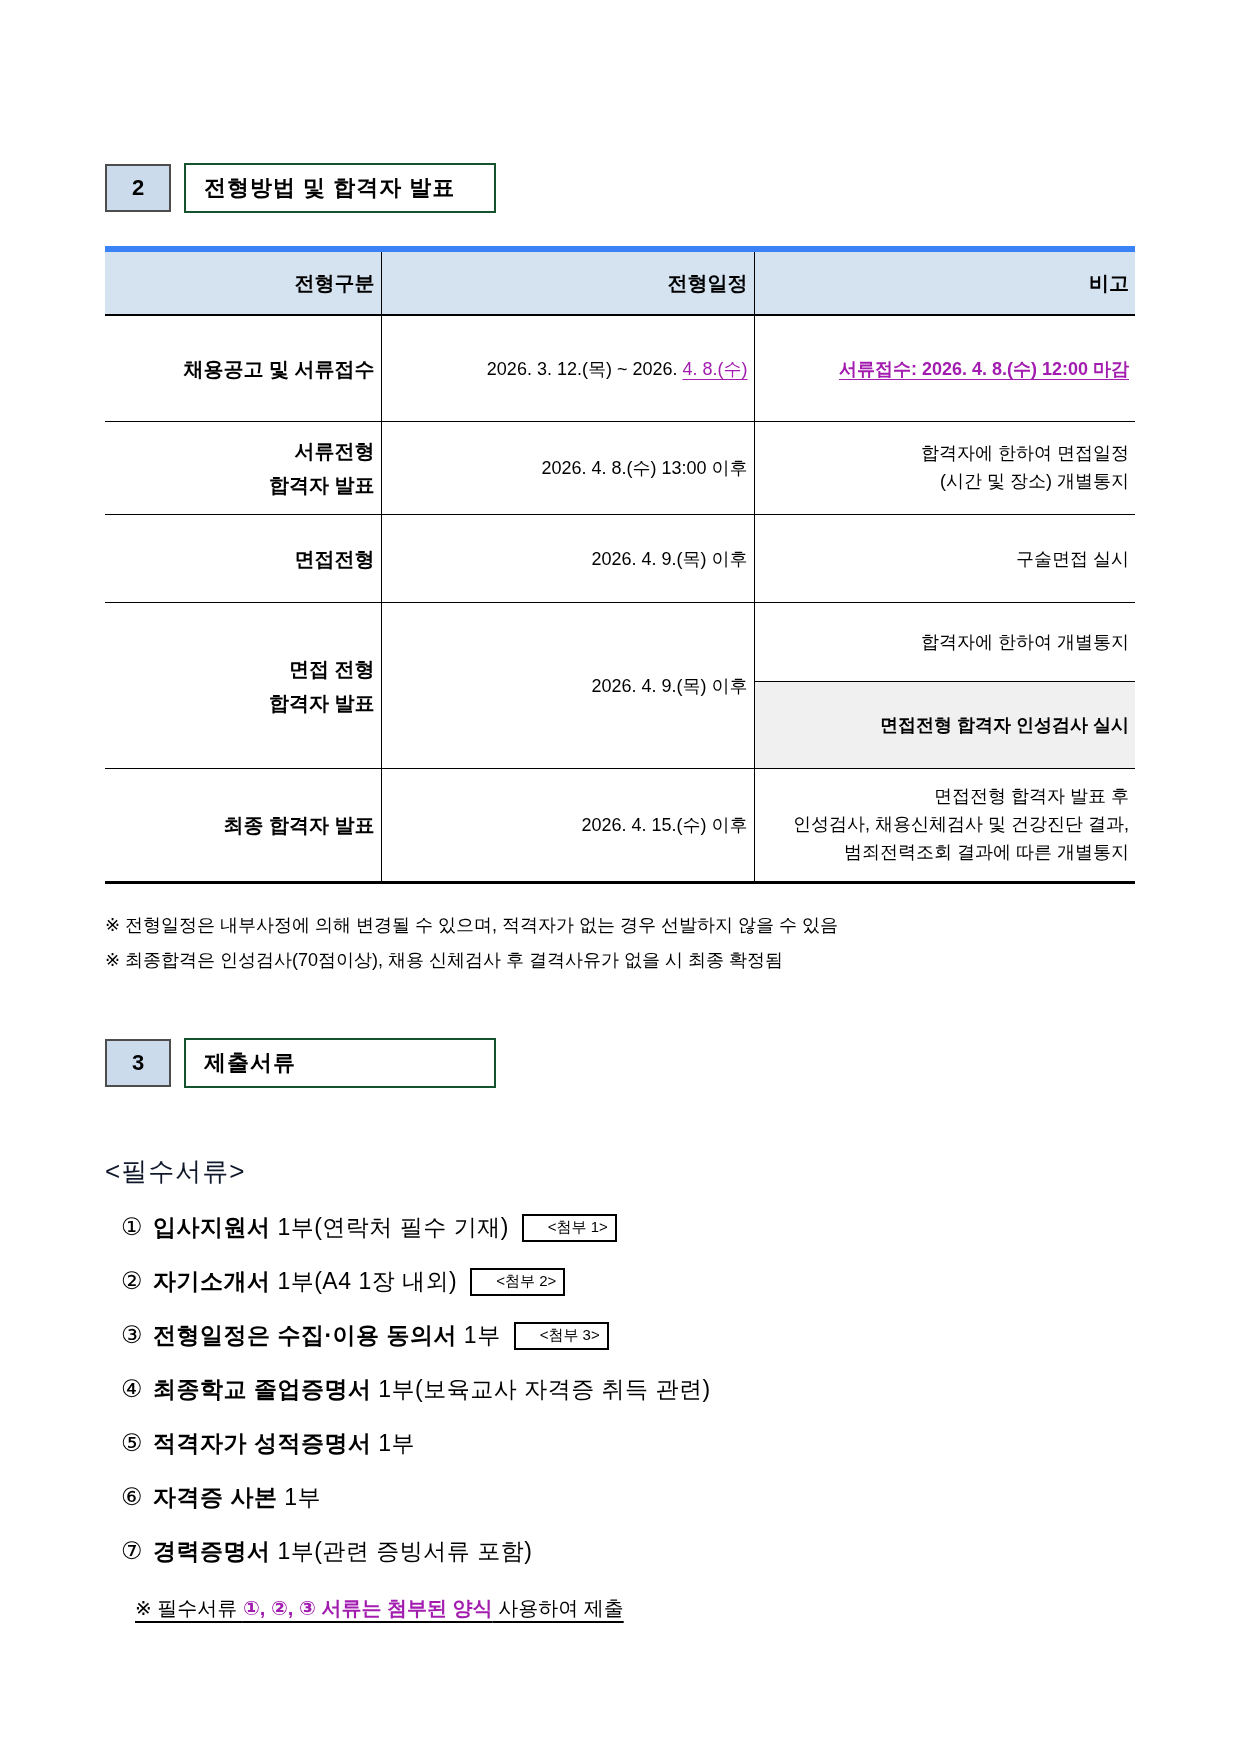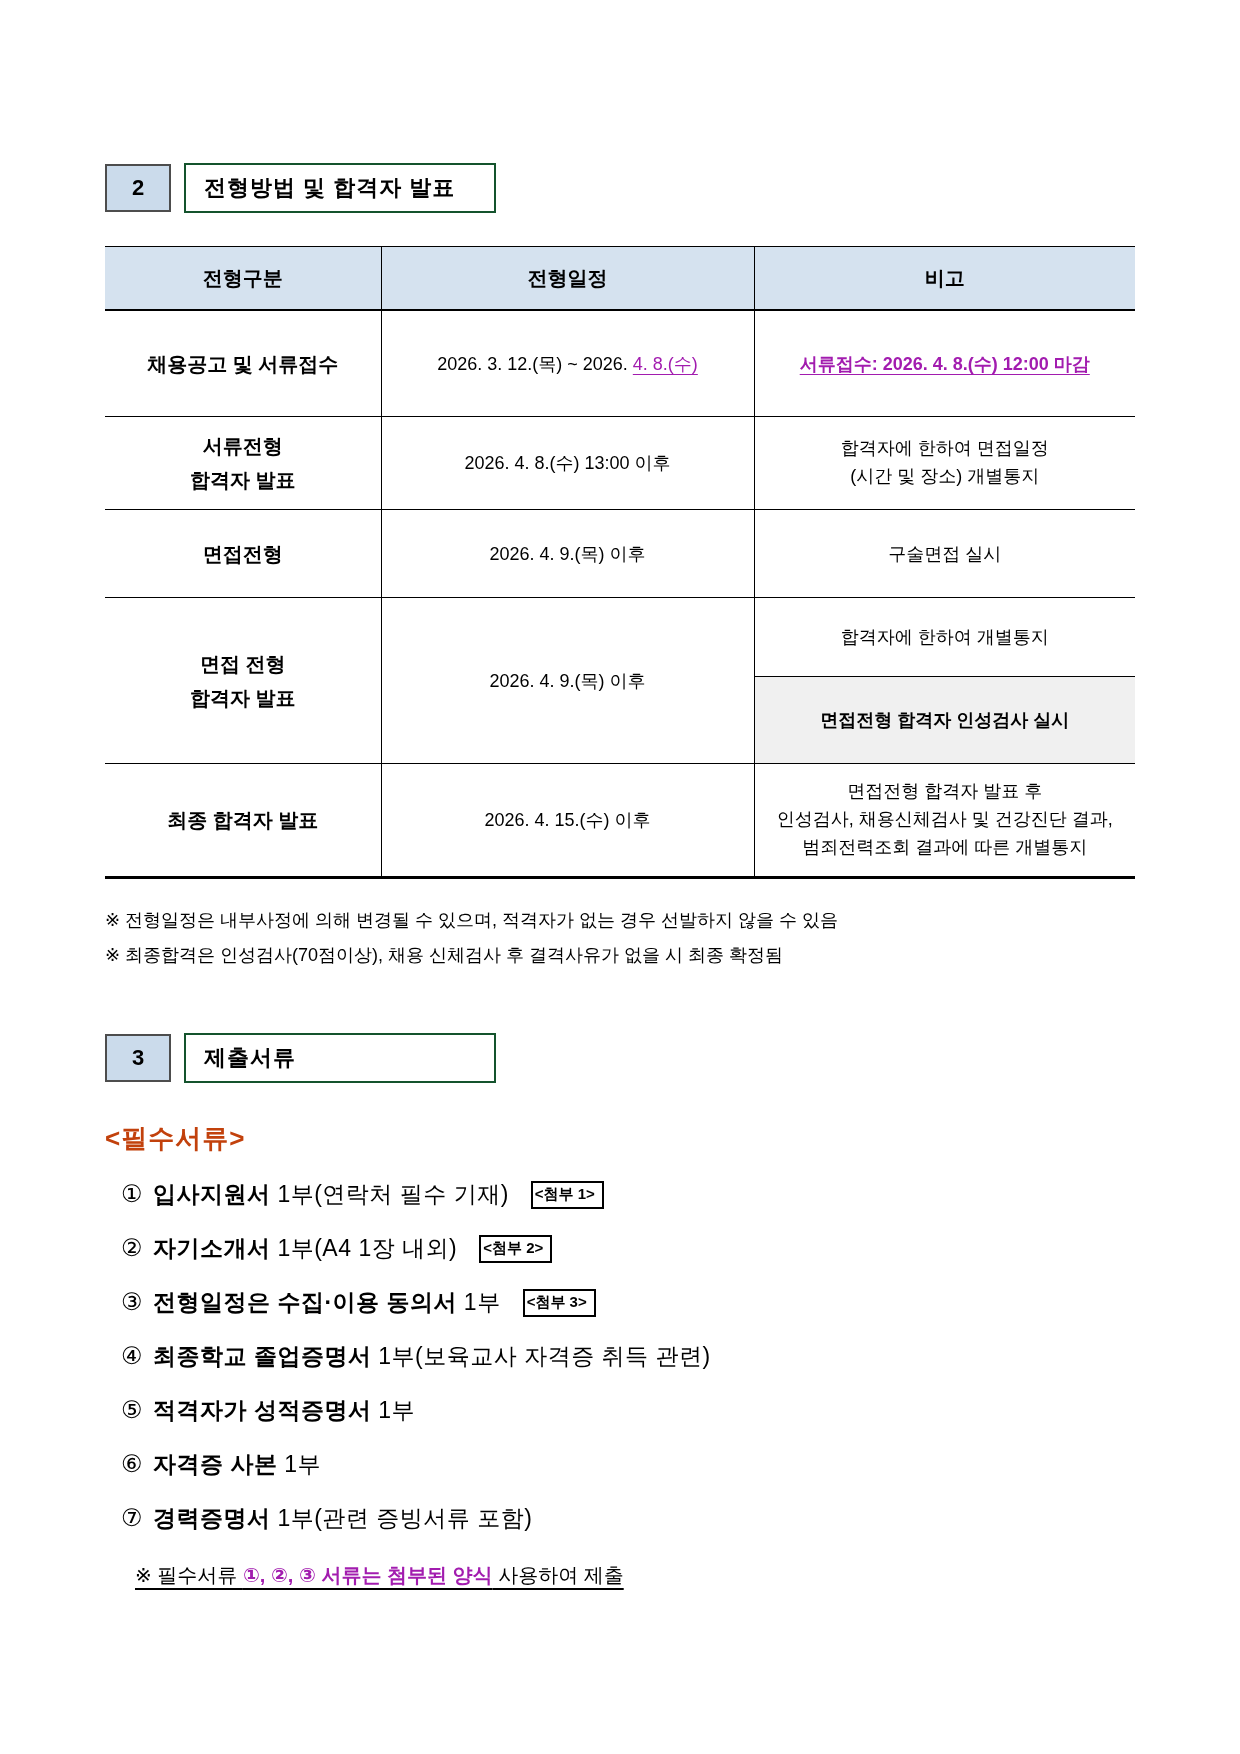--- a/index.html
+++ b/index.html
@@ -23,49 +23,49 @@
     margin-left:13px; width:290px; height:46px;
     border:2px solid #14532d; background:#fff;
     display:flex; align-items:center; padding-left:18px;
     font-size:22px; font-weight:bold; letter-spacing:1px;
   }
 
   
   table.sched {
     border-collapse:collapse; table-layout:fixed;
     width:1030px; margin-top:33px;
-    border-top:1px solid #3b82f6; border-bottom:3px solid #000;
-    text-align:center; font-size:18px;
+    border-top:6px solid #3b82f6; border-bottom:3px solid #000;
+    text-align:right; font-size:18px;
   }
   .sched th, .sched td { border:1px solid #000; padding:2px 6px; vertical-align:middle; }
   .sched th { background:#d5e2ef; height:58px; font-size:20px; border-bottom:2px solid #000; }
   .sched .no-l { border-left:none; }
   .sched .no-r { border-right:none; }
   .cat { font-weight:bold; font-size:20px; line-height:1.7; }
   .h-r1 { height:101px; } .h-r2 { height:88px; } .h-r3 { height:83px; }
   .h-r4a { height:74px; } .h-r4b { height:82px; } .h-r5 { height:108px; }
   .remark { line-height:1.55; }
   .red { color:#a21caf; }
   .u { text-decoration:underline; text-underline-offset:4px; }
   .b { font-weight:bold; }
   .gray-cell { background:#f0f0f0; font-weight:bold; }
 
   .notes { margin-top:24px; font-size:18px; line-height:1.95; }
 
   .sec3 { margin-top:60px; }
 
-  .req-heading { margin-top:38px; font-size:26px; font-weight:bold; color:#c2410c; letter-spacing:1px; }
+  .req-heading { margin-top:66px; font-size:26px; font-weight:normal; color:#0f172a; letter-spacing:1px; }
   .doc-list { margin-top:6px; }
   .doc-item { margin-top:23px; padding-left:16px; font-size:23px; letter-spacing:0.5px; }
   .doc-num { font-size:24px; margin-right:10px; }
   .doc-name { font-weight:bold; }
   .tag {
     display:inline-block; border:2px solid #000;
-    font-size:15px; font-weight:bold; padding:2px 7px 3px 2px;
-    margin-left:22px; vertical-align:3px; letter-spacing:0;
+    font-size:15px; font-weight:normal; padding:2px 7px 3px 24px;
+    margin-left:13px; vertical-align:3px; letter-spacing:0;
   }
   .footnote {
     margin-top:28px; margin-left:30px; font-size:20px; width:fit-content;
     text-decoration:underline; text-underline-offset:6px;
   }
   .footnote .blue { color:#a21caf; font-weight:bold; }
 </style>
 </head>
 <body>
 

